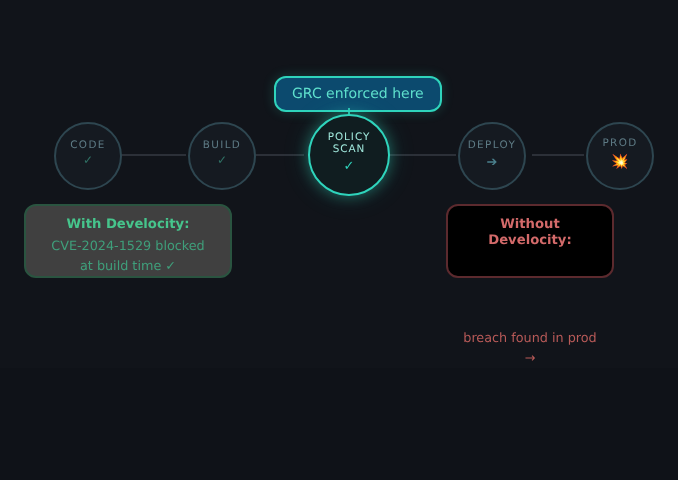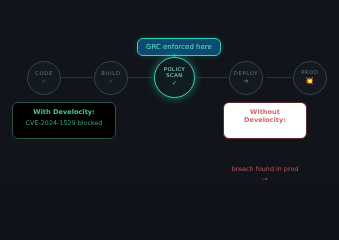--- a/index.html
+++ b/index.html
@@ -129,32 +129,32 @@
   .card-line {
     font-size: 6.4px;
     line-height: 1.55;
   }
 
   #card-good {
     left: 12px;
     top: 102px;
     width: 104px;
     height: 37px;
-    background: #000000;
+    background: #404040;
     border: 1px solid #2a5440;
   }
   #card-good .card-title { color: #46c58c; }
   #card-good .card-line  { color: #3f9f7b; }
 
   #card-bad {
     left: 223px;
     top: 102px;
     width: 84px;
     height: 37px;
-    background: #ffffff;
+    background: #000000;
     border: 1px solid #5c2a2e;
   }
   #card-bad .card-title { color: #d36a6a; }
   #card-bad .card-line  { color: #b85a58; margin-top: 41px; }
 </style>
 </head>
 <body>
 
 <div id="canvas">
 
@@ -190,20 +190,21 @@
   </div>
 
   <div class="node node-normal" id="node-prod">
     <span class="node-label">PROD</span>
     <span class="node-sub boom">💥</span>
   </div>
 
   <div class="card" id="card-good">
     <div class="card-title">With Develocity:</div>
     <div class="card-line">CVE-2024-1529 blocked</div>
+    <div class="card-line">at build time ✓</div>
   </div>
 
   <div class="card" id="card-bad">
     <div class="card-title">Without Develocity:</div>
     <div class="card-line">breach found in prod →</div>
   </div>
 
 </div>
 
 </body></html>

